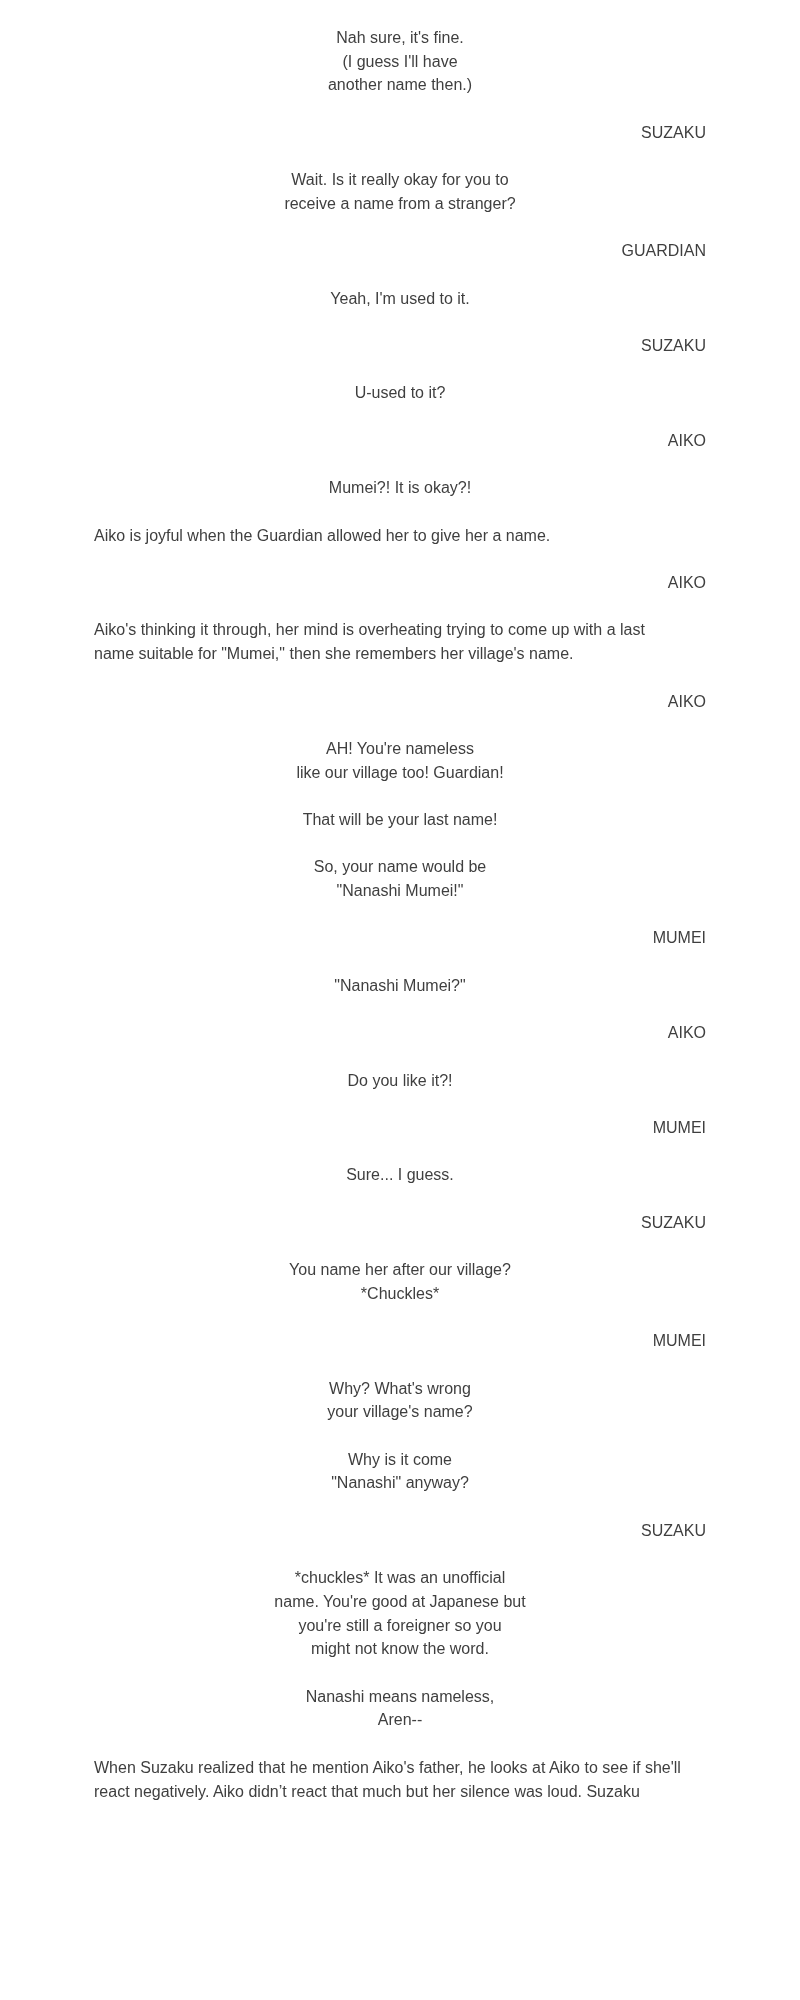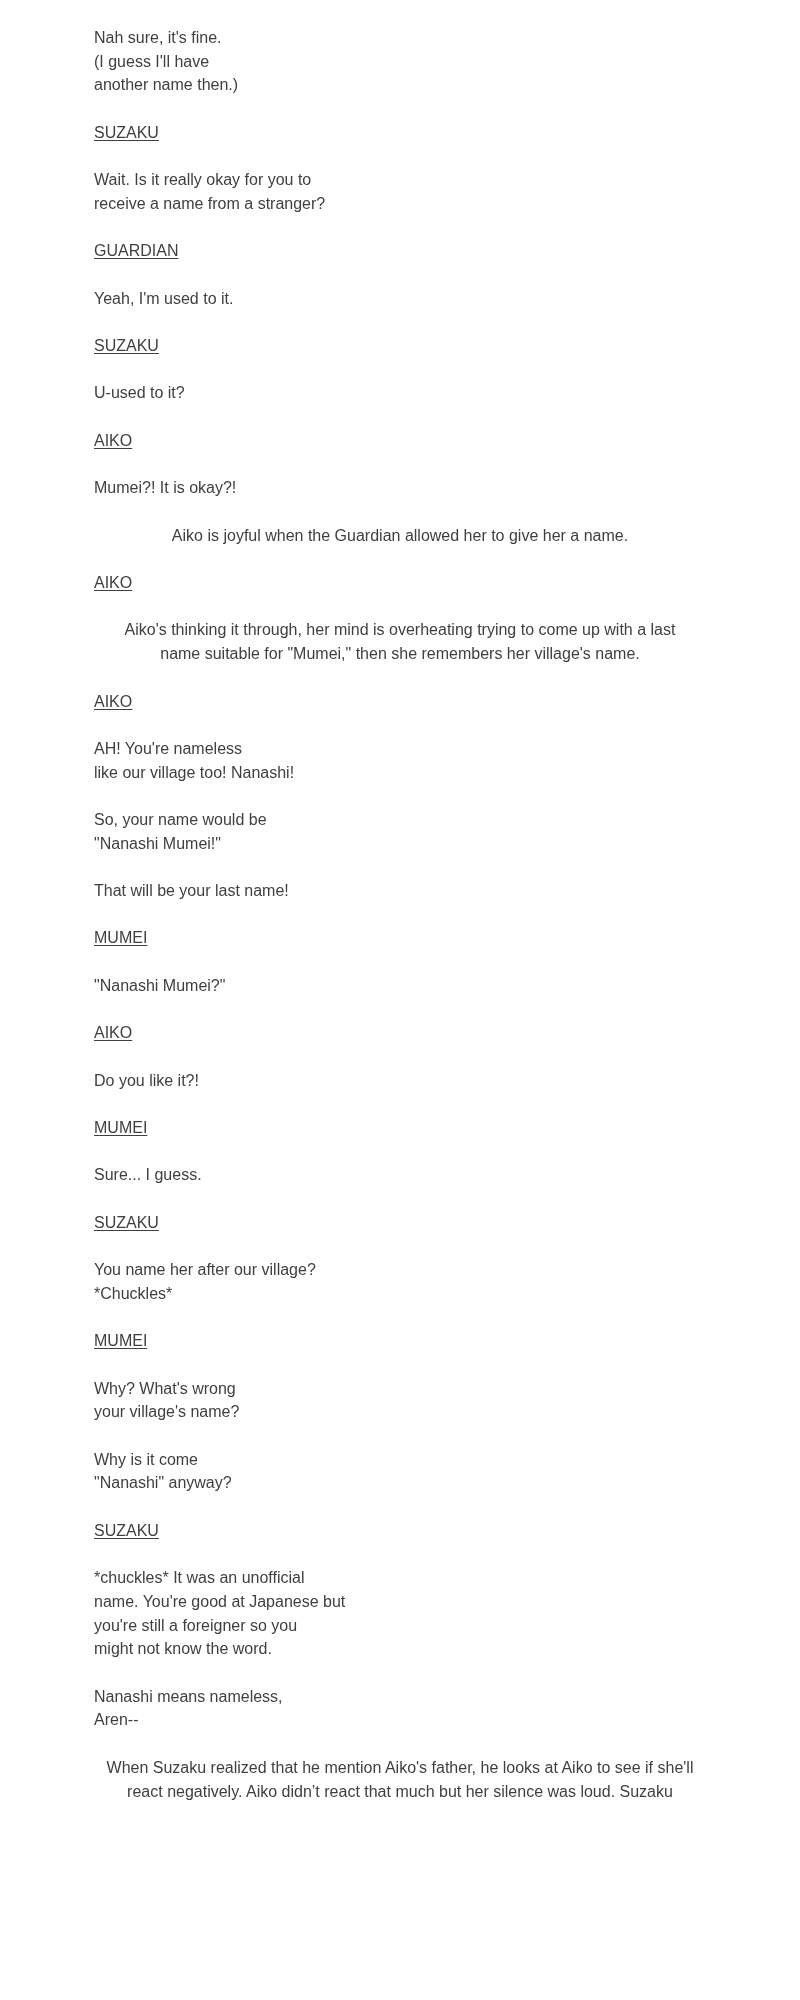--- a/index.html
+++ b/index.html
@@ -22,28 +22,28 @@
     color: #3f3f3f;
   }
   .script-page p {
     margin: 23.7px 0;
     white-space: pre-line;
   }
   .script-page p:first-child {
     margin-top: 0;
   }
   .block-dialogue {
+    text-align: center;
   }
   .block-character {
-    text-align: left;
-    text-decoration: underline;
+    text-align: right;
     text-underline-offset: 2px;
   }
   .block-action {
-    text-align: center;
+    text-align: left;
   }
 </style>
 </head>
 <body style="background: rgb(255, 255, 255);">
 
 <div class="script-page" id="script-page" style="color: rgb(63, 63, 63);">
     <p class="block-dialogue">Nah sure, it's fine.
 (I guess I'll have
 another name then.)</p>
     <p class="block-character">SUZAKU</p>
@@ -54,24 +54,24 @@
     <p class="block-character">SUZAKU</p>
     <p class="block-dialogue">U-used to it?</p>
     <p class="block-character">AIKO</p>
     <p class="block-dialogue">Mumei?! It is okay?!</p>
     <p class="block-action">Aiko is joyful when the Guardian allowed her to give her a name.</p>
     <p class="block-character">AIKO</p>
     <p class="block-action">Aiko's thinking it through, her mind is overheating trying to come up with a last
 name suitable for "Mumei," then she remembers her village's name.</p>
     <p class="block-character">AIKO</p>
     <p class="block-dialogue">AH! You're nameless
-like our village too! Nanashi!</p>
+like our village too! Guardian!</p>
+    <p class="block-dialogue">That will be your last name!</p>
     <p class="block-dialogue">So, your name would be
 "Nanashi Mumei!"</p>
-    <p class="block-dialogue">That will be your last name!</p>
     <p class="block-character">MUMEI</p>
     <p class="block-dialogue">"Nanashi Mumei?"</p>
     <p class="block-character">AIKO</p>
     <p class="block-dialogue">Do you like it?!</p>
     <p class="block-character">MUMEI</p>
     <p class="block-dialogue">Sure... I guess.</p>
     <p class="block-character">SUZAKU</p>
     <p class="block-dialogue">You name her after our village?
 *Chuckles*</p>
     <p class="block-character">MUMEI</p>

